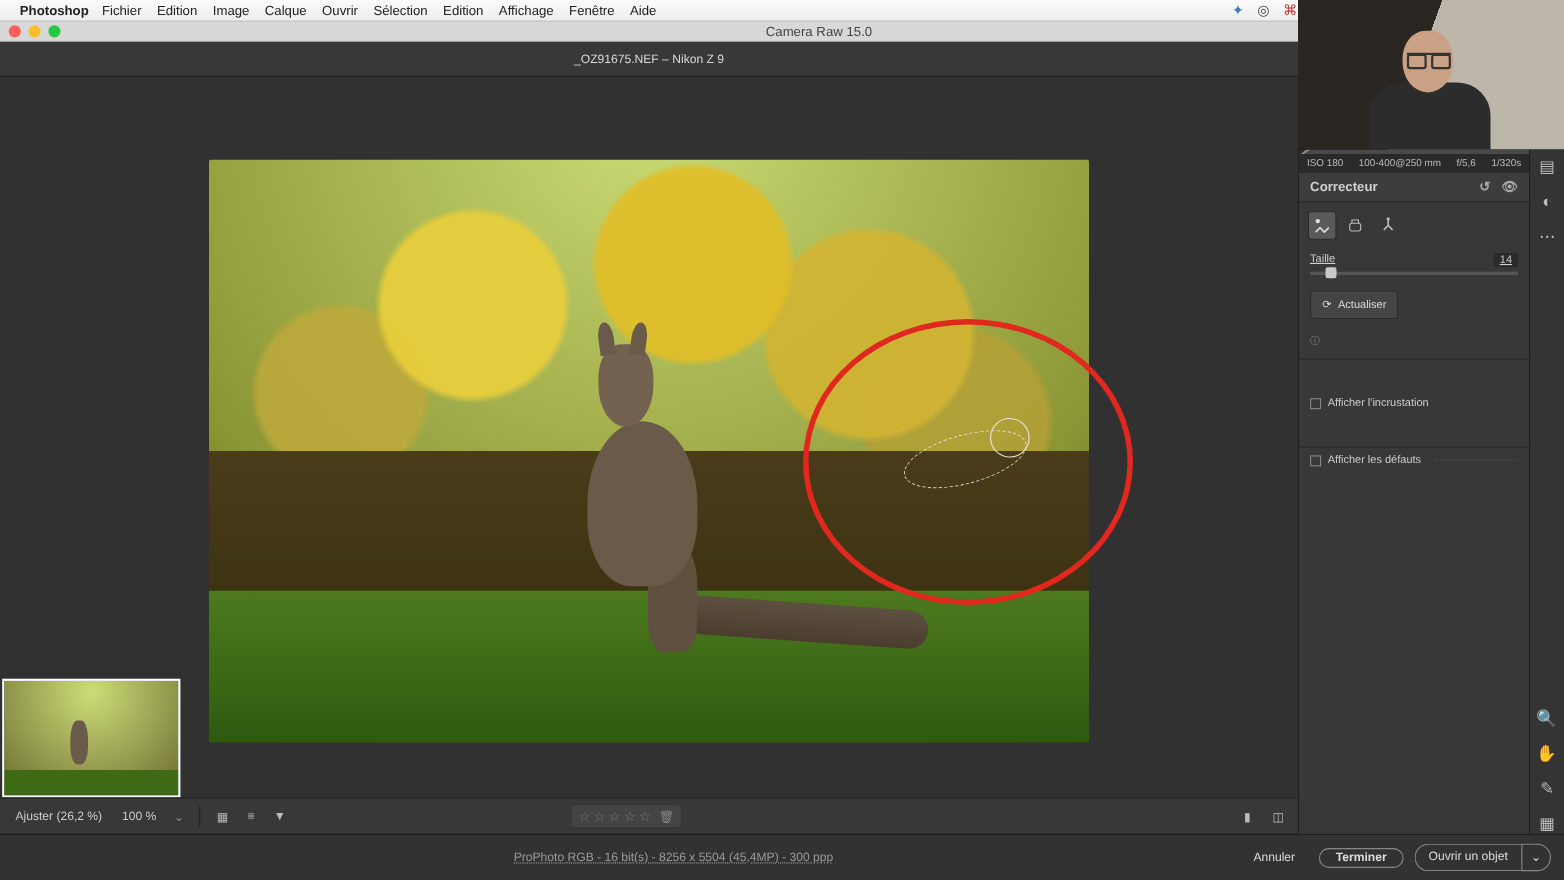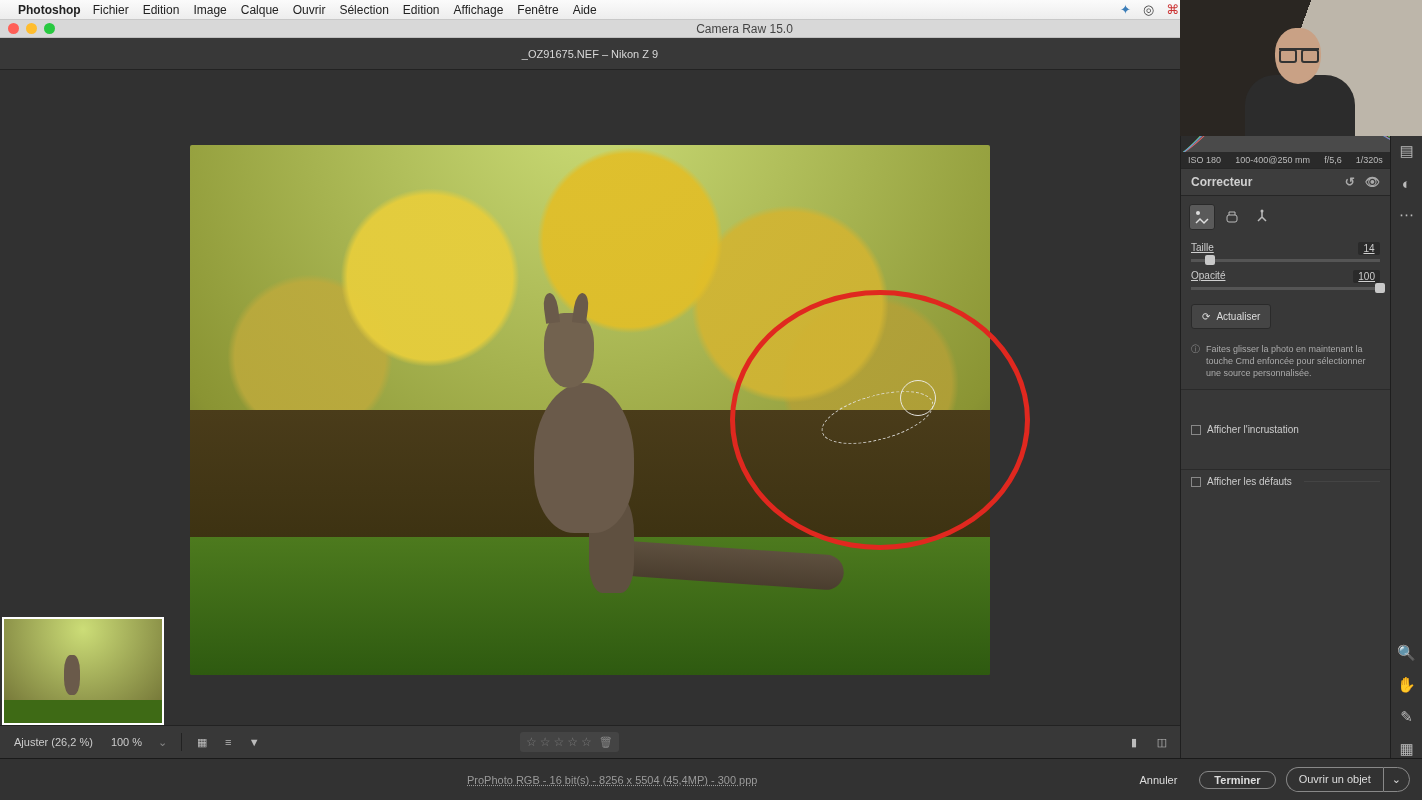--- a/index.html
+++ b/index.html
@@ -69,21 +69,21 @@
 .status-bar { position: absolute; left: 0; right: 0; bottom: 0; height: 42px; background: #323232; border-top:1px solid #1a1a1a; display: flex; align-items: center; padding: 0 12px; }
 .status-link { color: #9a9a9a; text-decoration: underline dotted; margin-left: 455px; }
 .status-actions { margin-left: auto; display: flex; gap: 10px; align-items:center; }
 .btn-plain { color: #ddd; padding: 6px 12px; cursor:pointer; }
 .btn-outline { border: 1px solid #888; border-radius: 14px; padding: 2px 14px; color: #ddd; cursor:pointer;font-weight:bold; }
 .btn-split { display:flex; }
 .btn-split .main { border:1px solid #888; border-right:none; border-radius:14px 0 0 14px; padding:5px 12px; color:#ddd; cursor:pointer; }
 .btn-split .drop { border:1px solid #888; border-radius:0 14px 14px 0; padding:5px 8px; color:#ddd; cursor:pointer; }
 
 
-.right-panel { position: absolute; top: 38px; right: 32px; bottom: 42px; width: 210px; background: #383838; border-left:1px solid #1f1f1f; display:flex; flex-direction:column; }
+.right-panel { position: absolute; top: 26px; right: 32px; bottom: 42px; width: 210px; background: #383838; border-left:1px solid #1f1f1f; display:flex; flex-direction:column; }
 .histo { height: 130px; background:#2c2c2c; position:relative; overflow:hidden; }
 .histo svg { position:absolute; bottom:14px; left:0; width:100%; height: calc(100% - 14px); }
 .histo-info { position:absolute; bottom:0; left:0; right:0; height:16px; display:flex; justify-content:space-around; align-items:center; background:#2a2a2a; font-size:9px; color:#bbb; }
 .panel-header { height:28px; display:flex; align-items:center; padding:0 10px; font-size:12px; font-weight:600; background:#3d3d3d; border-bottom:1px solid #262626; border-top:1px solid #262626; }
 .panel-header .sp { margin-left:auto; display:flex; gap:10px; color:#aaa; }
 .tool-row { display:flex; gap:4px; padding:8px 8px; }
 .tool-btn { width:26px; height:26px; border:1px solid transparent; border-radius:3px; display:flex; align-items:center; justify-content:center; color:#ccc; }
 .tool-btn.active { background:#5a5a5a; border-color:#2a2a2a; }
 .slider-row { padding: 4px 10px; position:relative;text-decoration:underline; }
 .slider-row .lbl { display:flex; justify-content:space-between; font-size:10px; color:#ccc; }
@@ -261,38 +261,28 @@
   </div>
   <div class="slider-row">
     <div class="lbl">
         <span>Taille</span>
         <span class="val">14</span>
       </div>
     <div class="slider-track">
         <div class="slider-thumb" style="left:10%"></div>
       </div>
   </div>
-  <div class="slider-row">
-    <div class="lbl">
-        <span>Opacité</span>
-        <span class="val">100</span>
-      </div>
-    <div class="slider-track">
-        <div class="slider-thumb" style="left:100%"></div>
-      </div>
-  </div>
   <div>
     <span class="refresh-btn">
       <span>⟳</span>
       <span>Actualiser</span>
     </span>
   </div>
   <div class="hint-row">
     <span class="i">ⓘ</span>
-    <span>Faites glisser la photo en maintenant la touche Cmd enfoncée pour sélectionner une source personnalisée.</span>
   </div>
   <div class="check-row">
     <span class="checkbox"></span>
     <span>Afficher l'incrustation</span>
   </div>
   <div class="check-row" style="border-top:1px solid #2a2a2a;">
     <span class="checkbox"></span>
     <span>Afficher les défauts</span>
     <span style="flex:1;border-top:1px solid #444;margin-left:6px"></span>
   </div>

